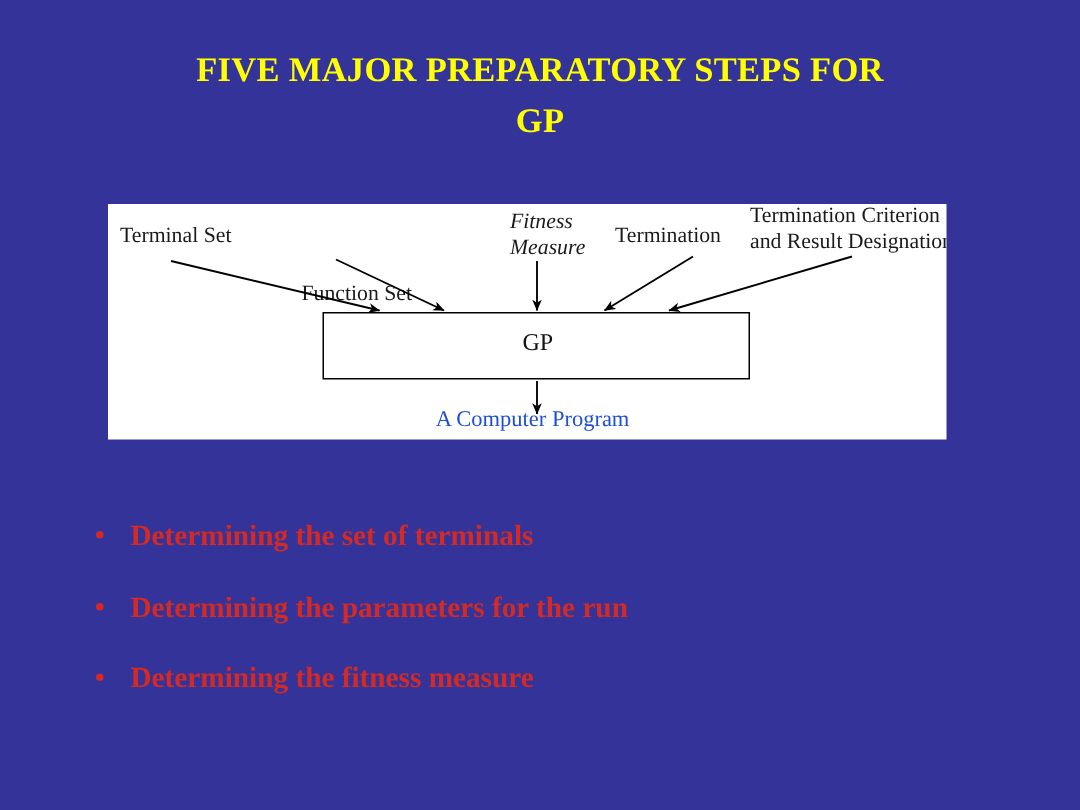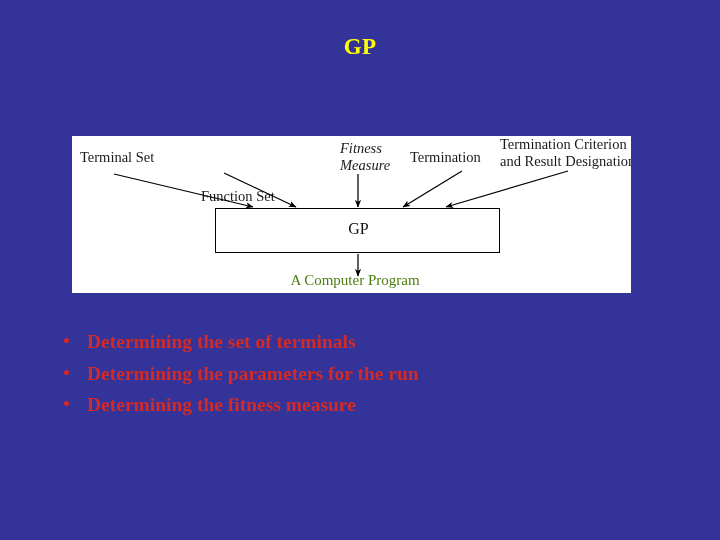--- a/index.html
+++ b/index.html
@@ -76,21 +76,21 @@
     font-size: 16px;
     color: #111111;
   }
   #label-computer-program {
     position: absolute;
     left: 0;
     top: 136px;
     width: 566px;
     text-align: center;
     font-size: 15px;
-    color: #4d7c0f;
+    color: #1d4ed8;
   }
   #diagram-arrows {
     position: absolute;
     left: 0;
     top: 0;
     width: 566px;
     height: 157px;
   }
 
   
@@ -104,39 +104,41 @@
     list-style: none;
   }
   #bullet-list li {
     position: relative;
     color: #D42A26;
     font-weight: bold;
     font-size: 19.5px;
     line-height: 31.5px;
     padding-left: 31px;
     font-family: "Liberation Serif", "DejaVu Serif", serif;
+    margin-top: 16px;
   }
   #bullet-list li .bullet-marker {
     position: absolute;
     left: 8px;
     top: 12px;
     width: 5px;
     height: 5px;
     background: #D42A26;
     border-radius: 50%;
   }
   #bullet-list li .bullet-text {
     display: block;
     max-width: 545px;
   }
 </style>
 </head>
 <body>
 
 <div id="slide-title">
+  <span class="line1">FIVE MAJOR PREPARATORY STEPS FOR</span>
   <span class="line2">GP</span>
 </div>
 
 <div id="diagram-panel">
 
   <div class="diagram-label" id="label-terminal-set">Terminal Set</div>
 
   <div class="diagram-label" id="label-function-set">Function Set</div>
 
   <div class="diagram-label" id="label-fitness-measure">Fitness Measure</div>

